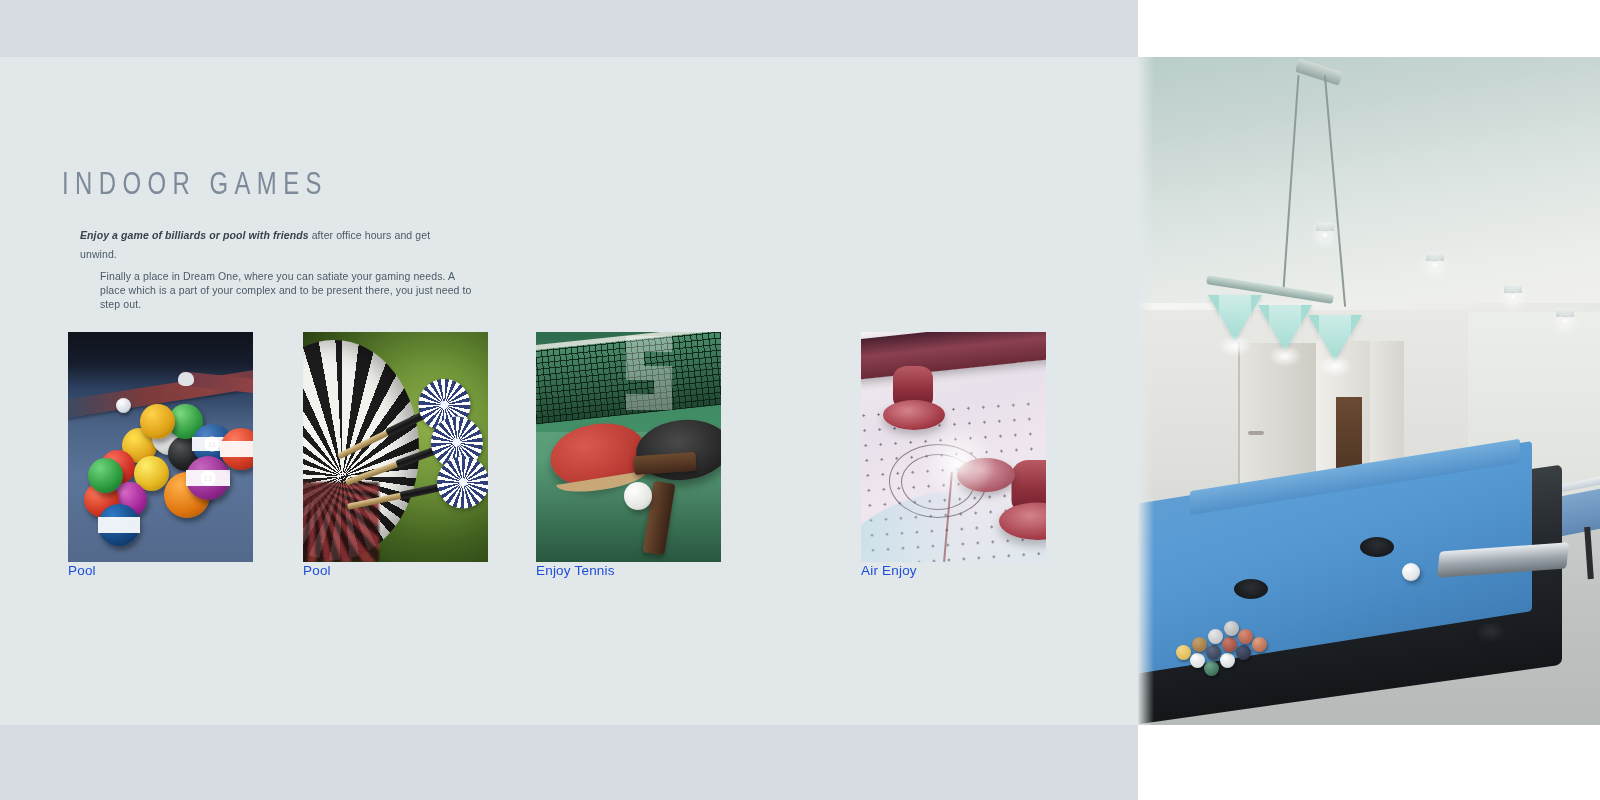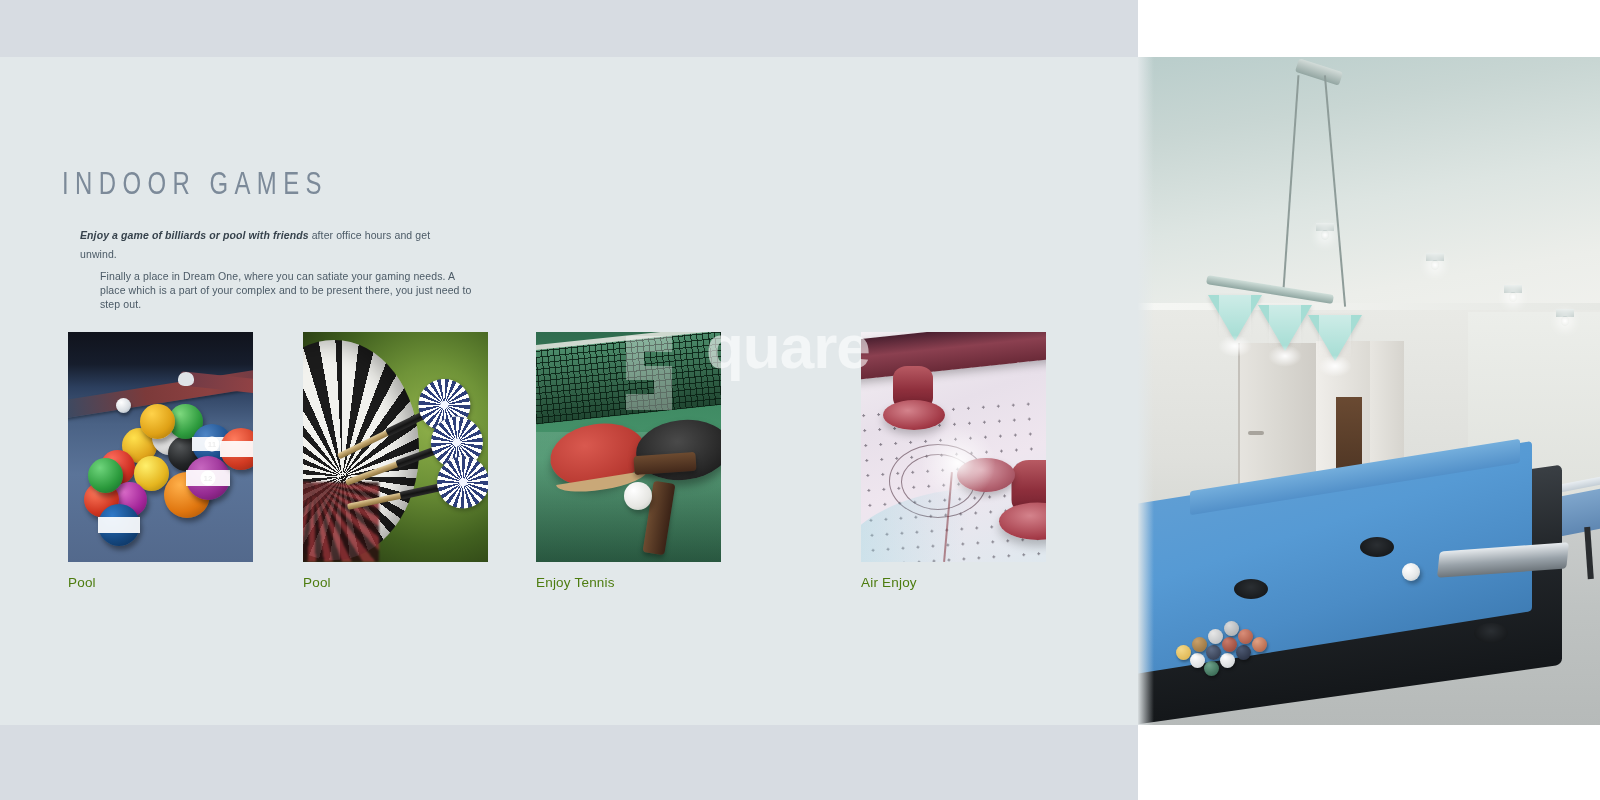--- a/index.html
+++ b/index.html
@@ -61,22 +61,22 @@
   }
   .copy p.lead { margin-bottom:5px;margin-left:15px; }
   .copy .lead-strong { font-weight:bold; font-style:italic; color:#36424c; }
   .copy p.para3 { width:378px; line-height:14px; margin-top:2px;margin-left:35px; }
 
   
   .thumbs { position:absolute; left:0; top:332px; width:1138px; height:280px; }
   .thumb { position:absolute; top:0; width:185px; height:230px; overflow:hidden; }
   .thumb .art { position:absolute; inset:0; }
   .caption {
-    position:absolute; top:243px;
-    font-size:13.5px; color:#4d7c0f; letter-spacing:.2px;
+    position:absolute; top:231px;
+    font-size:13.5px; color:#1d4ed8; letter-spacing:.2px;
     white-space:nowrap;
   }
 
   .t1 { left:68px; }  .c1 { left:68px; }
   .t2 { left:303px; } .c2 { left:303px; }
   .t3 { left:536px; } .c3 { left:536px; }
   .t4 { left:861px; } .c4 { left:861px; }
 
   
   .watermark {
@@ -536,21 +536,20 @@
       <div class="caption c2">Pool</div>
       <div class="caption c3">Enjoy Tennis</div>
       <div class="caption c4">Air Enjoy</div>
     </div>
 
     <div class="watermark">
       <svg class="wm-mark" viewBox="0 0 80 86">
         <path d="M6 6 L52 6 L52 22 L24 22 L24 36 L52 36 L52 80 L6 80 L6 64 L34 64 L34 50 L6 50 Z" fill="#ffffff" opacity="0.85"></path>
       </svg>
       <div class="wm-text">
-        <div>quare</div>
       </div>
     </div>
   </div>
 
   <div class="right-col"></div>
 
   <div class="hero-wrap">
     <div class="hero">
       <div class="hero-ceiling"></div>
       <div class="hero-wall-back"></div>

